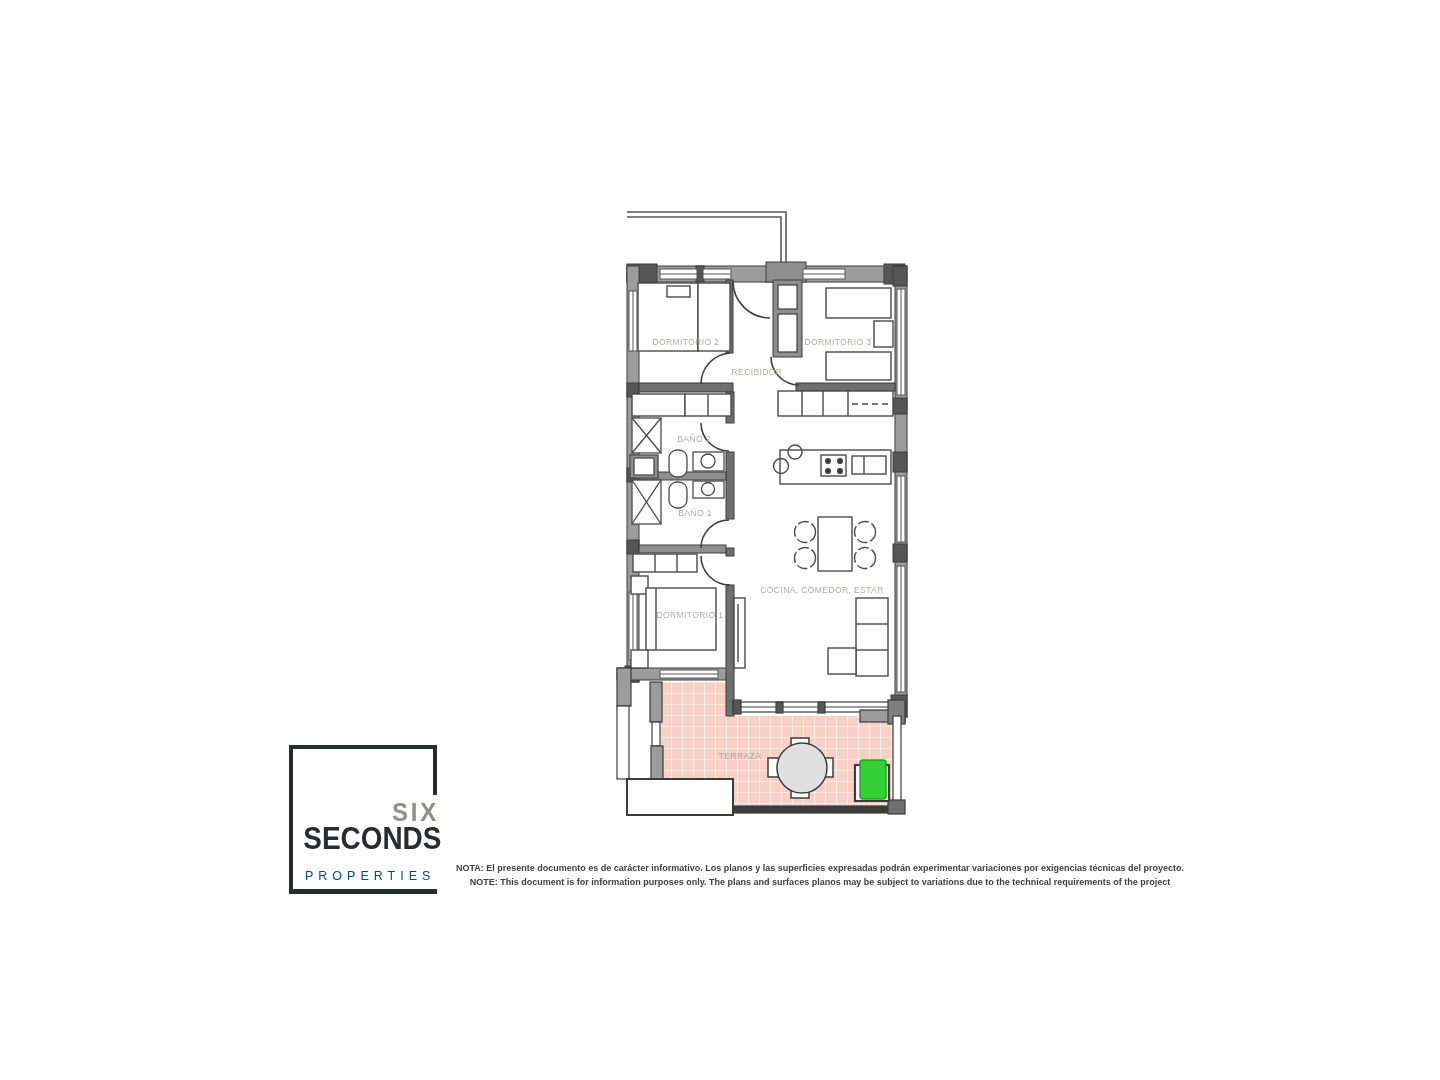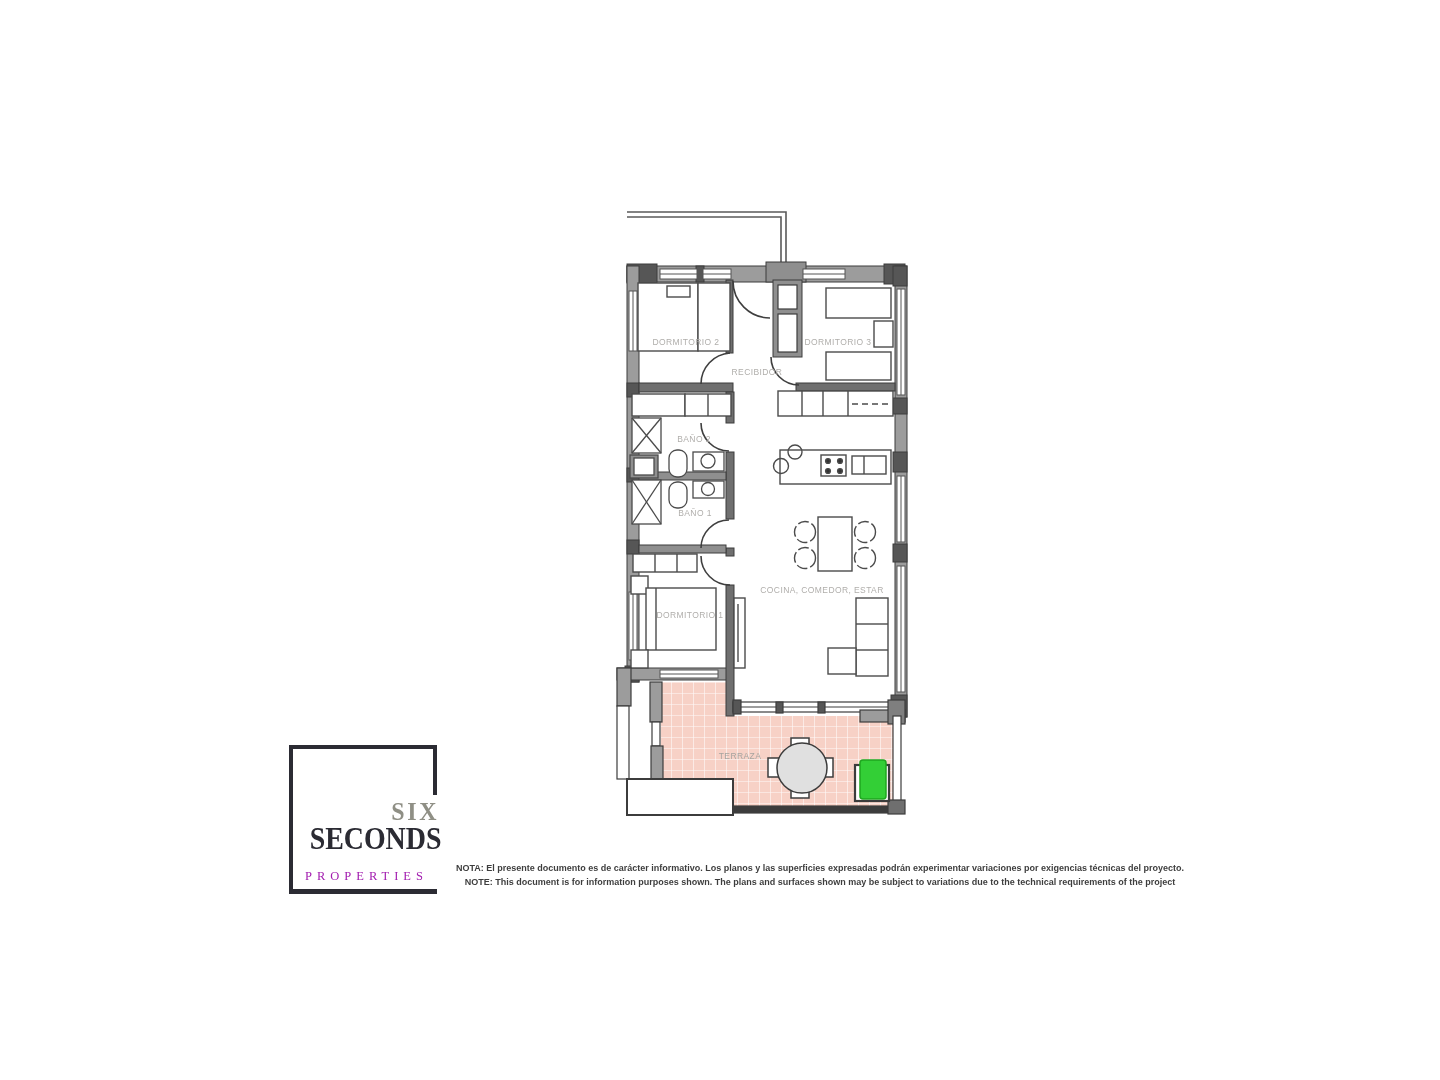--- a/index.html
+++ b/index.html
@@ -5,27 +5,27 @@
   html,body{margin:0;padding:0;background:#ffffff;}
   .canvas{position:relative;width:1440px;height:1080px;background:#ffffff;overflow:hidden;
           font-family:"Liberation Sans",sans-serif;border-radius:6px;}
   svg text{font-family:"Liberation Sans",sans-serif;}
 
   
   .plan{position:absolute;left:0;top:0;}
 
   
   .logo{position:absolute;left:289px;top:745px;width:144px;height:140px;
-        border-left:4px solid #2b2b33;border-top:4px solid #2b2b33;border-bottom:5px solid #2b2b33;font-family:Liberation Serif, serif;}
+        border-left:4px solid #2b2b33;border-top:4px solid #2b2b33;border-bottom:5px solid #2b2b33;}
   .logo-right-top{position:absolute;right:0;top:0;width:4px;height:46px;background:#2b2b33;}
   .logo-six{position:absolute;right:-2px;top:50px;font-size:26px;font-weight:bold;color:#8f8f85;
             letter-spacing:3px;line-height:1;transform:scaleX(.92);transform-origin:right;}
   .logo-seconds{position:absolute;right:-4px;top:74px;font-size:31px;font-weight:bold;color:#2b2b33;
             letter-spacing:0px;line-height:1;transform:scaleX(.9);transform-origin:right;white-space:nowrap;}
-  .logo-properties{position:absolute;left:12px;bottom:7px;font-size:12.5px;color:#a21caf;
+  .logo-properties{position:absolute;left:12px;bottom:7px;font-size:12.5px;color:#0c4a6e;
             letter-spacing:5px;line-height:1;white-space:nowrap;}
 
   
   .disclaimer{position:absolute;left:390px;top:862px;width:860px;text-align:center;
               color:#3e3e3e;font-size:9px;line-height:13.5px;}
   .disclaimer p{margin:0;font-weight:bold;}
 </style>
 </head>
 <body>
 
@@ -245,16 +245,16 @@
 
 <div class="logo">
   <div class="logo-right-top"></div>
   <div class="logo-six">SIX</div>
   <div class="logo-seconds">SECONDS</div>
   <div class="logo-properties">PROPERTIES</div>
 </div>
 
 <div class="disclaimer">
   <p>NOTA: El presente documento es de carácter informativo. Los planos y las superficies expresadas podrán experimentar variaciones por exigencias técnicas del proyecto.</p>
-  <p>NOTE: This document is for information purposes shown. The plans and surfaces shown may be subject to variations due to the technical requirements of the project</p>
+  <p>NOTE: This document is for information purposes only. The plans and surfaces planos may be subject to variations due to the technical requirements of the project</p>
 </div>
 
 </div>
 
 </body></html>

